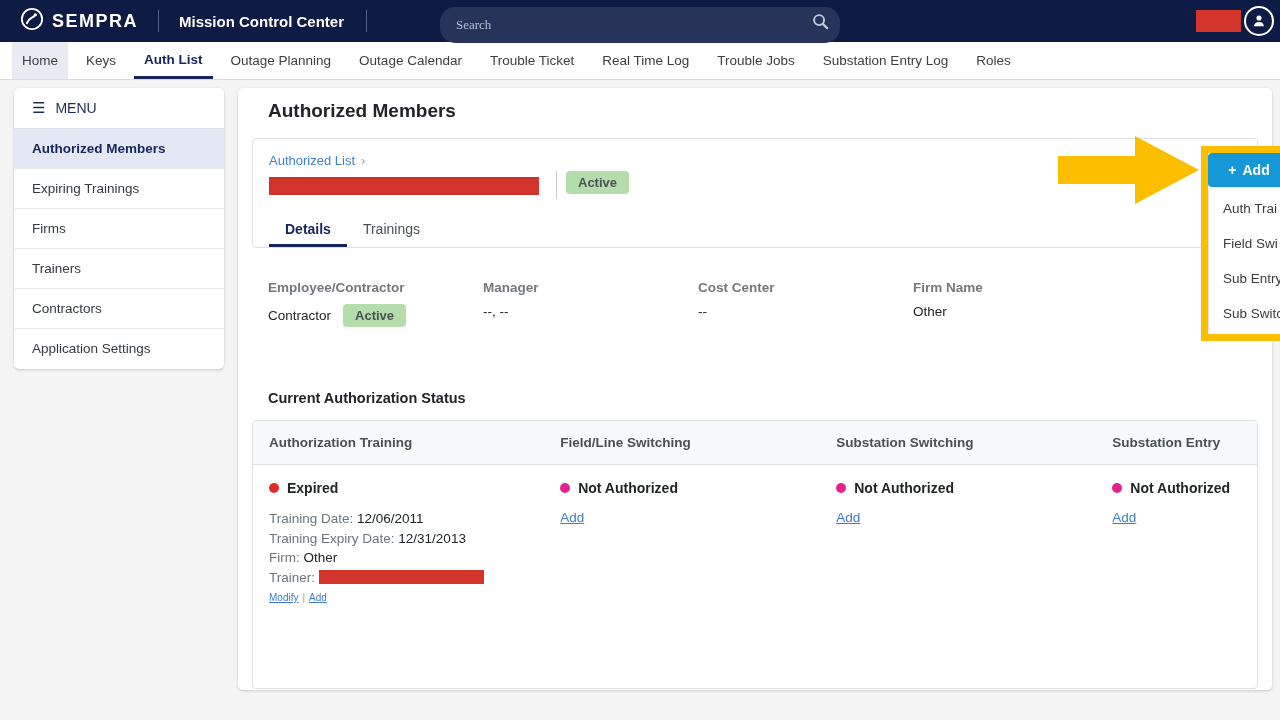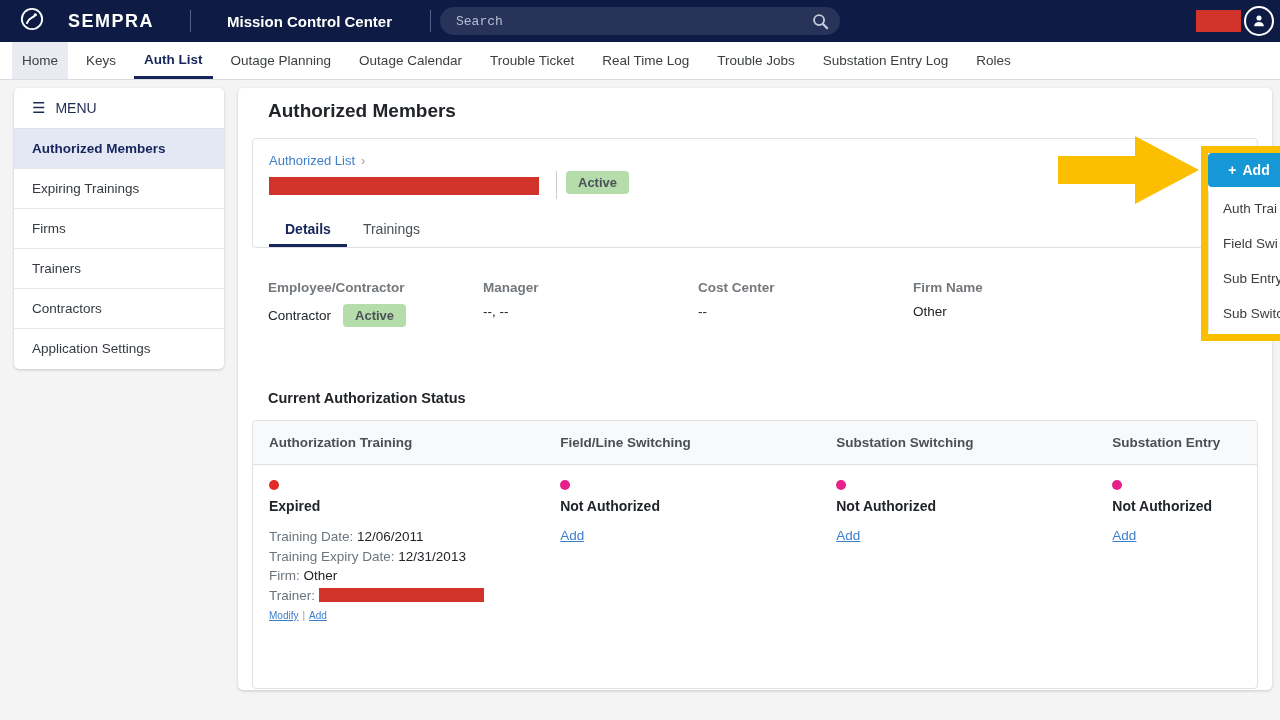--- a/index.html
+++ b/index.html
@@ -1,26 +1,26 @@
 <!DOCTYPE html>
 <html><head>
 <meta charset="utf-8">
 <style>
   * { box-sizing: border-box; margin: 0; padding: 0; }
   html, body { width: 1280px; height: 720px; overflow: hidden; }
   body { font-family: "Liberation Sans", sans-serif; background: #f4f4f5; position: relative; }
 
   
   .topbar { position: absolute; left: 0; top: 0; width: 1280px; height: 42px; background: #0e1b45; display: flex; align-items: center; z-index: 5; }
-  .logo-wrap { display: flex; align-items: center; margin-left: 20px; gap: 24px; }
+  .logo-wrap { display: flex; align-items: center; margin-left: 20px; gap: 8px; }
   .brand { color: #fff; font-weight: bold; font-size: 18px; letter-spacing: 1.5px; }
   .vdiv { width: 1px; height: 22px; background: #56608a; margin: 0 12px; }
   .apptitle { color: #fff; font-weight: bold; font-size: 15px; }
   .vdiv2 { width: 1px; height: 22px; background: #56608a; margin: 0 0 0 14px; }
-  .searchpill { position: absolute; left: 440px; top: 7px; width: 400px; height: 28px; background: #273359; border: none; border-radius: 15px; color: #e7ebf5; padding: 0 38px 0 16px; font-size: 13px; outline: none; font-family: Liberation Mono, monospace; }
+  .searchpill { position: absolute; left: 440px; top: 7px; width: 400px; height: 36px; background: #273359; border: none; border-radius: 15px; color: #e7ebf5; padding: 0 38px 0 16px; font-size: 13px; outline: none; font-family: Liberation Serif, serif; }
   .searchpill::placeholder { color: #b6bed4; }
   .search-ico { position: absolute; left: 812px; top: 13px; width: 17px; height: 17px; }
   .user-redact { position: absolute; left: 1196px; top: 10px; width: 45px; height: 22px; background: #d2332a; }
   .user-circle { position: absolute; left: 1244px; top: 6px; width: 30px; height: 30px; border: 2px solid #fff; border-radius: 50%; display: flex; align-items: center; justify-content: center; cursor: pointer; }
 
   
   .navbar { position: absolute; left: 0; top: 42px; width: 1280px; height: 38px; background: #fff; border-bottom: 1px solid #d9dbde; display: flex; align-items: stretch; padding-left: 12px; z-index: 4; }
   .tab { display: flex; align-items: center; padding: 0 10px; margin-right: 8px; font-size: 13.5px; color: #3c4043; cursor: pointer; white-space: nowrap; }
   .tab-home { background: #e9ebf1; }
   .tab-active { color: #16265c; font-weight: bold; border-bottom: 3px solid #16265c; }
@@ -52,21 +52,21 @@
   .f-label { font-size: 13.5px; font-weight: 700; color: #73787d; }
   .f-value { margin-top: 9px; font-size: 13.5px; color: #212529; display: flex; align-items: center; gap: 12px; }
 
   .section-heading { position: absolute; left: 30px; top: 302px; font-size: 14.5px; font-weight: bold; color: #212529; }
 
   .auth-table { position: absolute; left: 14px; top: 332px; width: 1006px; height: 269px; border: 1px solid #dee2e6; border-radius: 4px; overflow: hidden; }
   .thead { height: 44px; background: #f8f9fa; border-bottom: 1px solid #dee2e6; display: grid; grid-template-columns: 29% 27.5% 27.5% 16%; align-items: center; }
   .th { padding-left: 16px; font-size: 13.5px; font-weight: 600; color: #495057; }
   .tbody { display: grid; grid-template-columns: 29% 27.5% 27.5% 16%; }
   .td { padding: 15px 16px; }
-  .statusline { display: flex; align-items: flex-start; gap: 8px; font-size: 14px; font-weight: bold; color: #212529; flex-direction: column; }
+  .statusline { display: flex; align-items: center; gap: 8px; font-size: 14px; font-weight: bold; color: #212529; }
   .dot { width: 10px; height: 10px; border-radius: 50%; }
   .dot-red { background: #e02b27; }
   .dot-pink { background: #e7218b; }
   .dlist { margin-top: 13px; }
   .dline { font-size: 13.5px; line-height: 19.5px; }
   .dlabel { color: #6c757d; }
   .dvalue { color: #212529; }
   .trainer-redact { display: inline-block; width: 165px; height: 14px; background: #d2332a; vertical-align: -2px; }
   .linkrow { margin-top: 5px; font-size: 10px; }
   a.blue-link { color: #3d7ecb; text-decoration: underline; cursor: pointer; }

